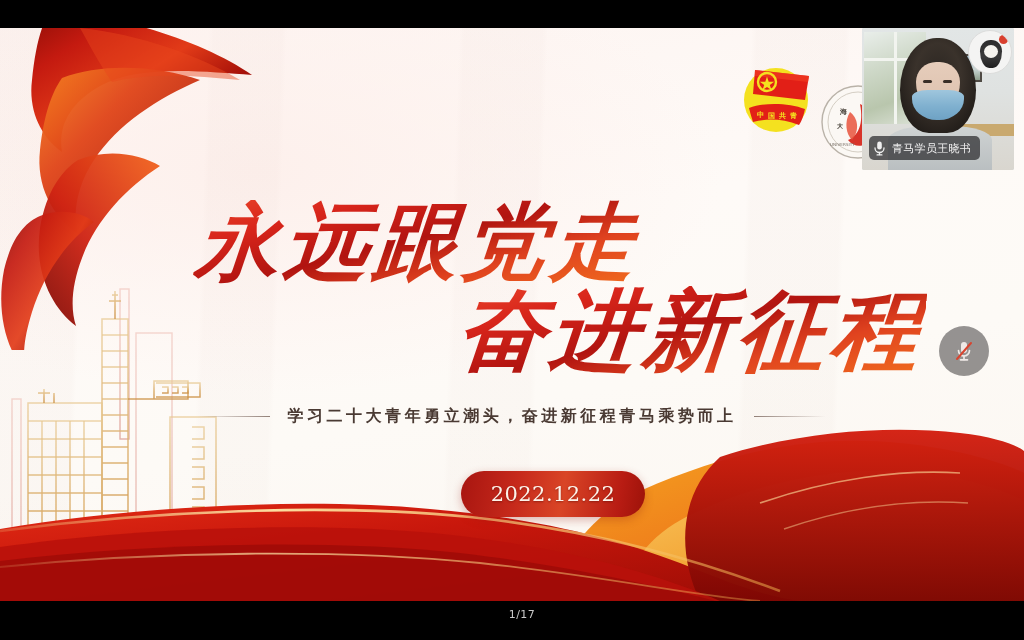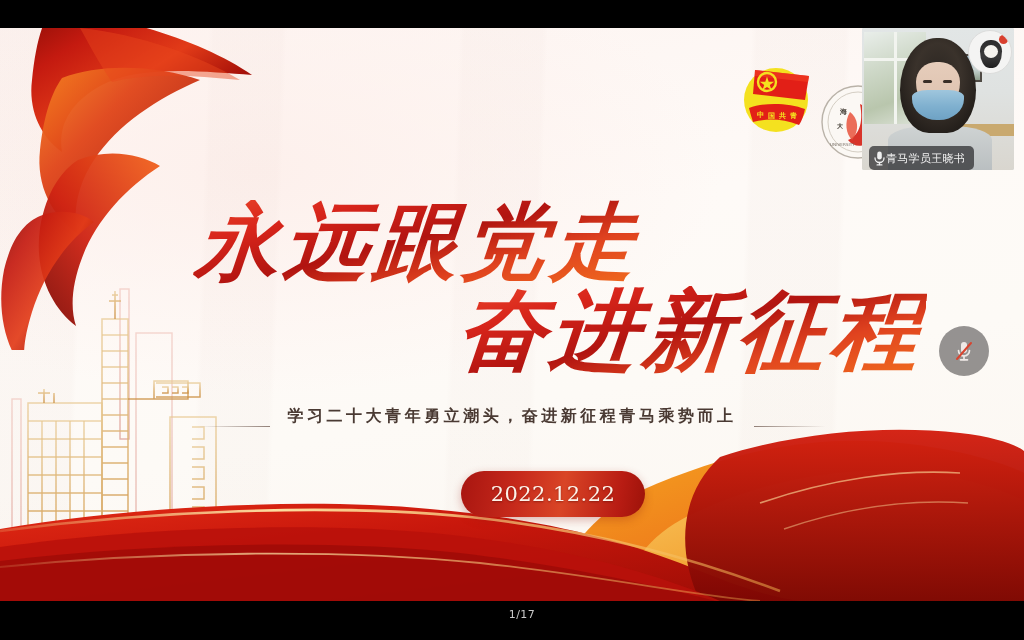--- a/index.html
+++ b/index.html
@@ -71,21 +71,21 @@
     white-space:nowrap;
   }
   .line1 { left:196px; top:172px; }
   .line1 .cal { font-size:84px; line-height:1; font-style:italic; transform:skewX(-5deg); display:inline-block; }
   .line2 { left:458px; top:258px; }
   .line2 .cal { font-size:88px; line-height:1; font-style:italic; transform:skewX(-5deg); display:inline-block; }
 
   
   .subtitle-row {
     position:absolute; left:0; top:378px; width:1024px;
-    display:flex; align-items:flex-end; justify-content:center; gap:18px;
+    display:flex; align-items:center; justify-content:center; gap:18px;
     z-index:25;
   }
   .sub-rule { width:72px; height:1px; background:linear-gradient(90deg,rgba(120,95,85,0),rgba(110,88,78,.75)); }
   .sub-rule.right { background:linear-gradient(270deg,rgba(120,95,85,0),rgba(110,88,78,.75)); }
   .subtitle-text {
     font-family:"DejaVu Serif","Liberation Serif",serif;
     font-size:16px; font-weight:700; color:#4a3a33;
     letter-spacing:.22em; white-space:nowrap;
   }
 
@@ -183,25 +183,25 @@
   .vt-sticker-face {
     position:absolute; left:15px; top:14px; width:14px; height:13px;
     background:#f6f4ef; border-radius:50%;
   }
   .vt-sticker-dot {
     position:absolute; right:3px; top:4px; width:9px; height:9px;
     border-radius:50%; background:#d8402f;
   }
 
   .name-chip {
-    position:absolute; left:7px; bottom:0;
+    position:absolute; left:7px; bottom:10px;
     height:24px; padding:0 9px 0 5px;
     border-radius:5px;
     background:rgba(42,42,44,.72);
-    display:flex; align-items:center; gap:1px;
+    display:flex; align-items:center; gap:7px;
     z-index:4;
   }
   .name-chip-text {
     color:#f2f2f2; font-size:11px; font-weight:500;
     white-space:nowrap; letter-spacing:.3px;
   }
 
   .mic-glyph { display:block; }
 </style>
 </head>

